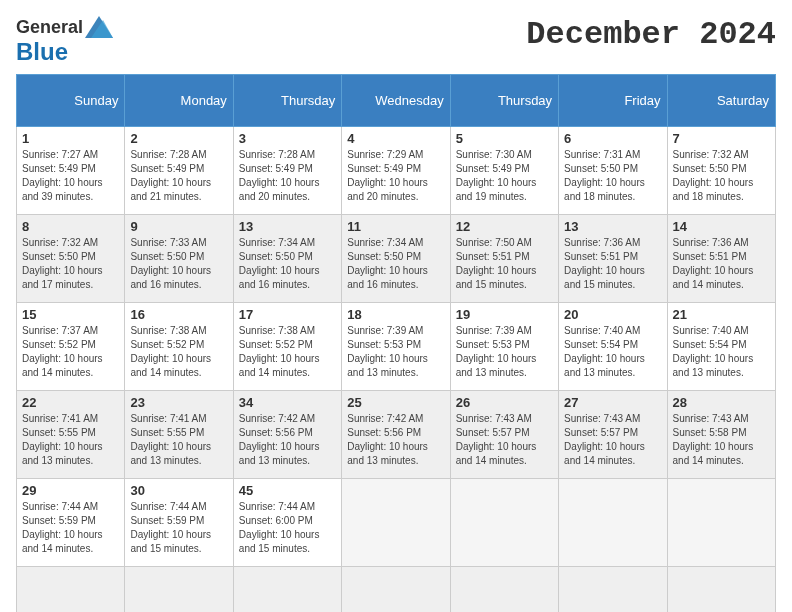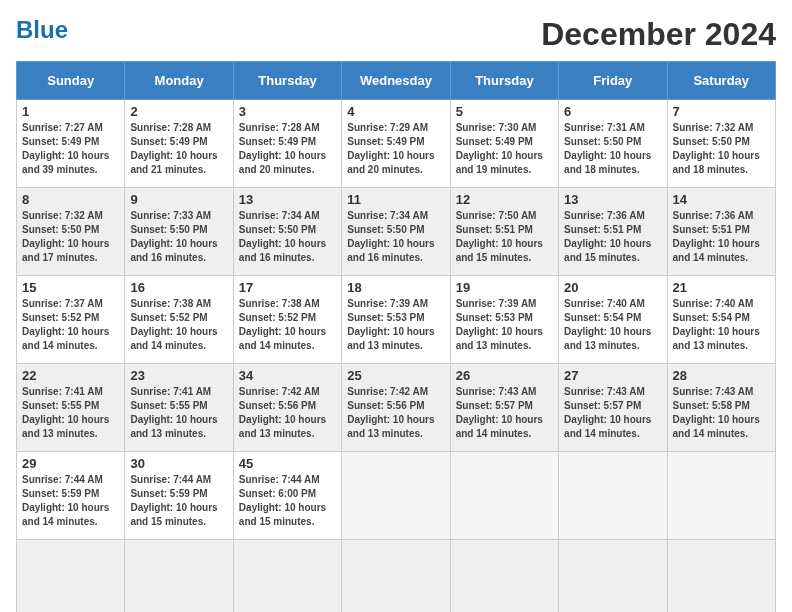--- a/index.html
+++ b/index.html
@@ -41,42 +41,43 @@
       font-weight: bold;
       color: #1a6faf;
     }
     .logo-icon {
       width: 28px;
       height: 22px;
       margin-left: 2px;
     }
     .title-section {
       text-align: right;
+      font-family: Liberation Mono, monospace;
     }
     .month-title {
       font-size: 32px;
       font-weight: bold;
       color: #333;
     }
     .location {
       font-size: 14px;
       color: #555;
     }
     .calendar {
       width: 100%;
       border-collapse: collapse;
       table-layout: fixed;
     }
     .calendar th {
       background-color: #3a7fc1;
       color: white;
-      text-align: center;
-      padding: 11px 6px;
+      text-align: right;
+      padding: 18px 6px;
       font-size: 13px;
-      font-weight: bold;
+      font-weight: normal;
       border: 1px solid #5a9fd4;
     }
     .calendar td {
       border: 1px solid #ccc;
       vertical-align: top;
       padding: 4px 5px;
       font-size: 10px;
       color: #333;
       height: 88px;
       background: #fff;
@@ -91,32 +92,38 @@
       font-size: 13px;
       font-weight: bold;
       color: #333;
       display: block;
       margin-bottom: 2px;
     }
     .day-info {
       font-size: 10px;
       color: #444;
       line-height: 1.4;
-      font-weight: bold;
     }
     .row-shade td {
       background: #efefef !important;
     }
   </style>
 </head>
 <body>
 
 <div class="container">
   <div class="header">
     <div class="logo">
+      <div class="logo-text">
+        <span class="logo-general">General</span>
+        <svg class="logo-icon" viewBox="0 0 28 22" xmlns="http://www.w3.org/2000/svg">
+          <polygon points="0,22 14,0 28,22" fill="#1a6faf" opacity="0.85"></polygon>
+          <polygon points="6,22 18,4 28,22" fill="#3a9fd4" opacity="0.7"></polygon>
+        </svg>
+      </div>
       <span class="logo-blue">Blue</span>
     </div>
     <div class="title-section">
       <div class="month-title">December 2024</div>
     </div>
   </div>
 
   <table class="calendar">
     <thead>
       <tr>

